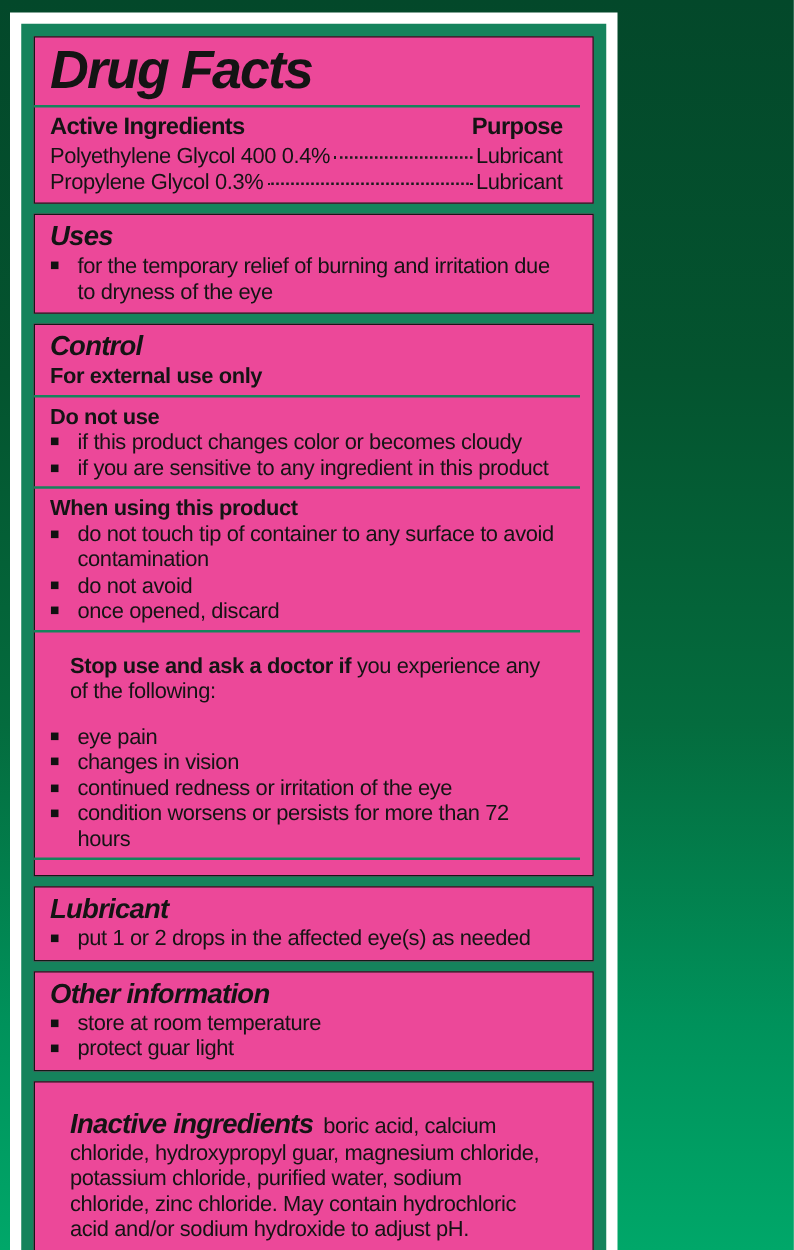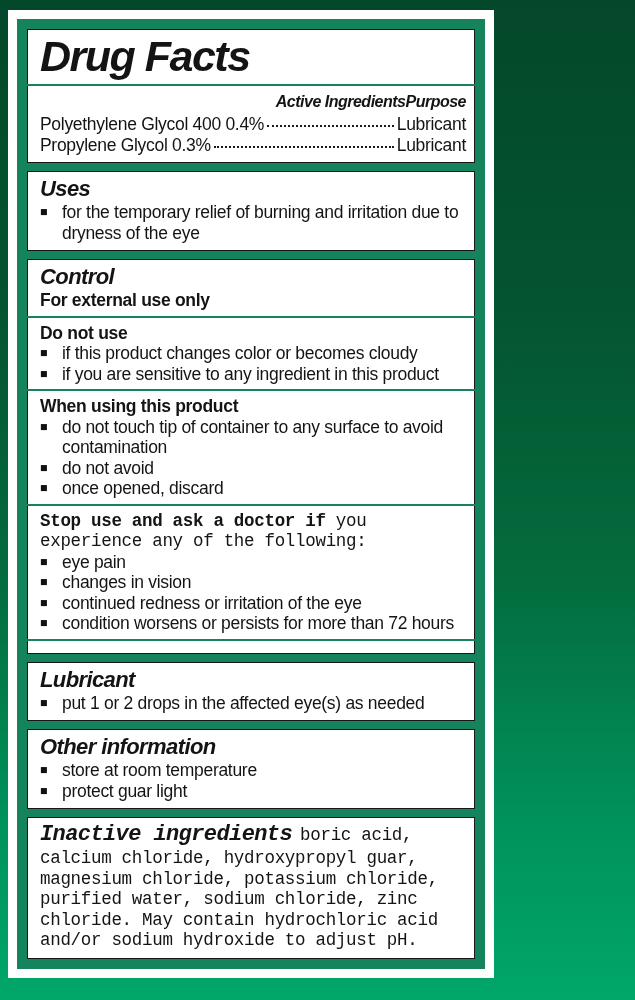--- a/index.html
+++ b/index.html
@@ -12,47 +12,47 @@
   }
   .label{
     position:absolute;left:8px;top:10px;width:486px;
     background:#ffffff;padding:9px;box-sizing:border-box;
   }
   .frame{
     background:#15835c;padding:10px;box-sizing:border-box;
     display:flex;flex-direction:column;gap:8px;
   }
   .box{
-    background:#ffffff;border:1.5px solid #171717;
-    padding:3px 8px 7px 12px;
+    background:#ec4899;border:1.5px solid #171717;
+    padding:3px 24px 7px 12px;
     font-size:17.5px;line-height:20.5px;letter-spacing:-0.3px;
   }
   h1{
     margin:0;font-size:43px;line-height:46px;font-weight:bold;font-style:italic;
     letter-spacing:-1.5px;
   }
   .h2{
     font-size:22px;line-height:27px;font-weight:bold;font-style:italic;
     letter-spacing:-0.6px;display:block;margin:0;
   }
   .h2.inline{display:inline;margin-right:8px;}
   .subhead{font-weight:bold;}
   .rule{height:2px;background:#15835c;margin:5px -13.5px;}
   .title-rule{margin:5px -13.5px 3px;}
   .ai-head{
-    display:flex;justify-content:flex-end;align-items:baseline;
-    font-size:16px;font-weight:bold;font-style:italic;letter-spacing:-0.5px;line-height:25px;
+    display:flex;justify-content:space-between;align-items:baseline;
+    font-size:19px;font-weight:bold;letter-spacing:-0.5px;line-height:25px;
   }
   .leader-row{display:flex;align-items:baseline;justify-content:flex-end;}
   .leader-row .nm{white-space:nowrap;}
   .leader{flex:1;border-bottom:2.5px dotted #1a1a1a;margin:0 3px;transform:translateY(-3px);}
   .bullet{display:flex;}
   .sq{flex:0 0 22px;font-size:12.5px;line-height:20.5px;color:#111;}
   .bt{flex:1;}
-  p.para{margin:0;font-family:Liberation Mono, monospace;}
+  p.para{margin:16px;}
   b{letter-spacing:-0.3px;}
 </style>
 </head>
 <body>
 
 <div class="label">
   <div class="frame">
 
     <section class="box">
       <h1>Drug Facts</h1>

